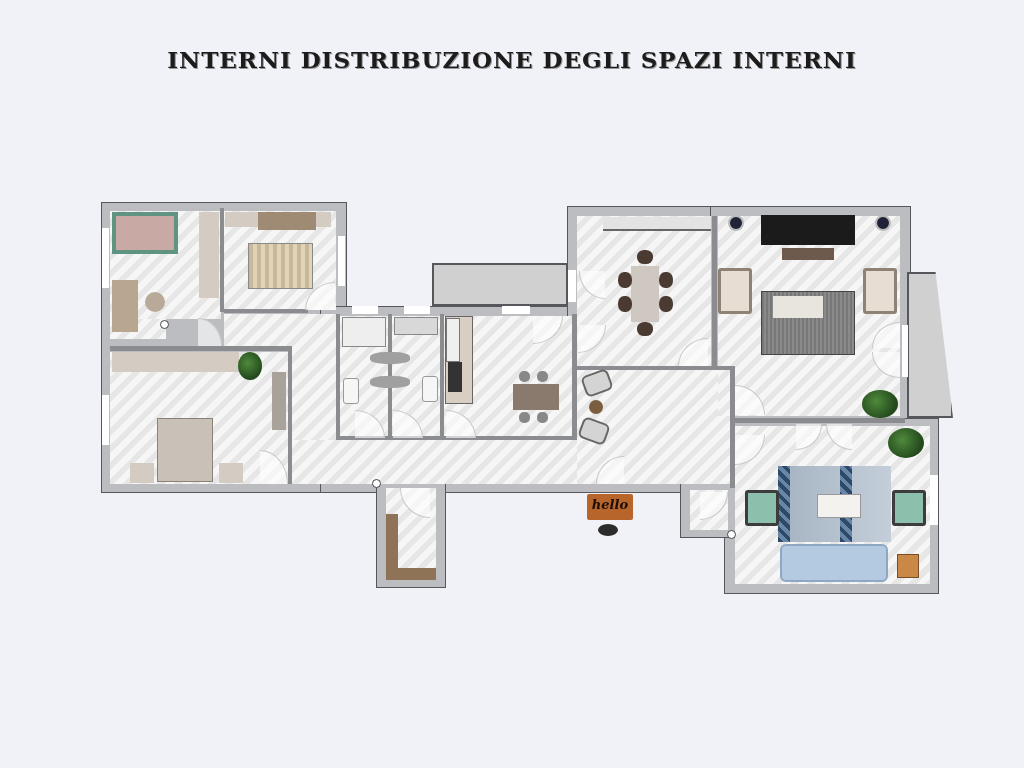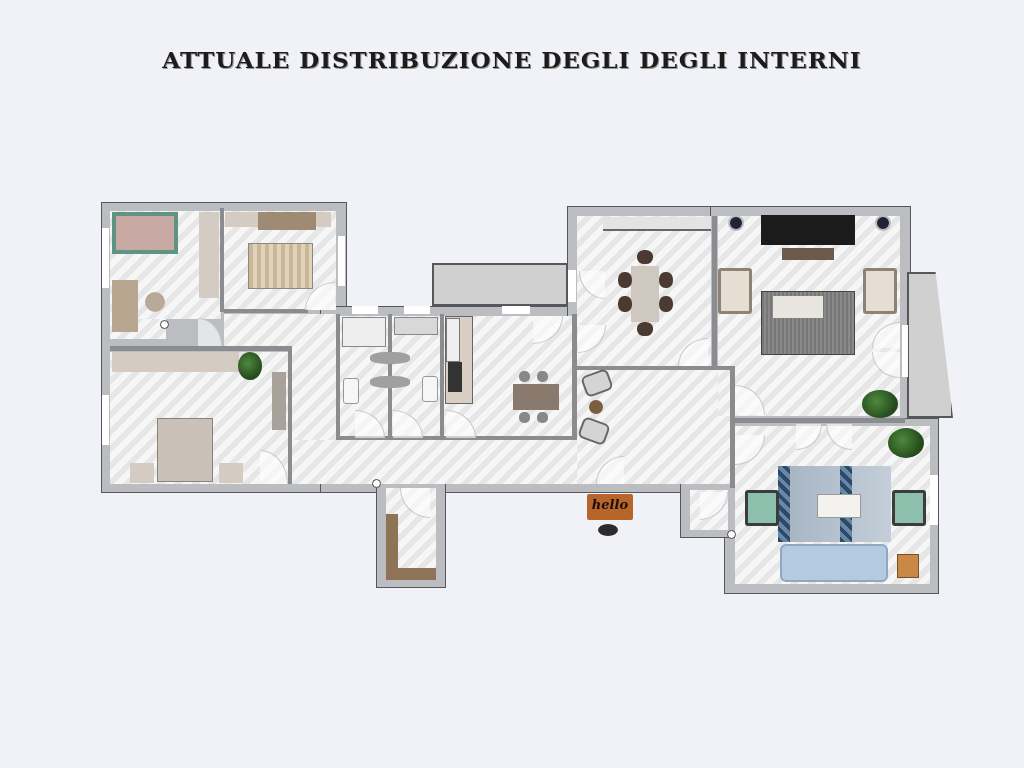--- a/index.html
+++ b/index.html
@@ -31,21 +31,21 @@
   .counter{background:#d4cbc2;}
   .sink{background:#f6f6f6;border:1px solid #999;border-radius:3px;}
   .tub{background:#eeeeee;border:1px solid #888;}
   .wc{background:#a0a0a0;border-radius:40%;}
   .kitchen{background:#d8cfc2;border:1px solid #666;}
   .stove{background:#333;}
 </style>
 </head>
 <body>
 
-<div class="title">ATTUALE DISTRIBUZIONE DEGLI DEGLI INTERNI</div>
+<div class="title">INTERNI DISTRIBUZIONE DEGLI SPAZI INTERNI</div>
 
 <div class="plan">
 
   <div class="abs wall" style="left:101px;top:202px;width:246px;height:291px;"></div>
   <div class="abs wall" style="left:320px;top:306px;width:420px;height:187px;"></div>
   <div class="abs wall" style="left:567px;top:206px;width:150px;height:170px;"></div>
   <div class="abs wall" style="left:710px;top:206px;width:201px;height:218px;"></div>
   <div class="abs wall" style="left:724px;top:418px;width:215px;height:176px;"></div>
   <div class="abs wall" style="left:376px;top:482px;width:70px;height:106px;"></div>
   <div class="abs wall" style="left:680px;top:482px;width:56px;height:56px;"></div>

